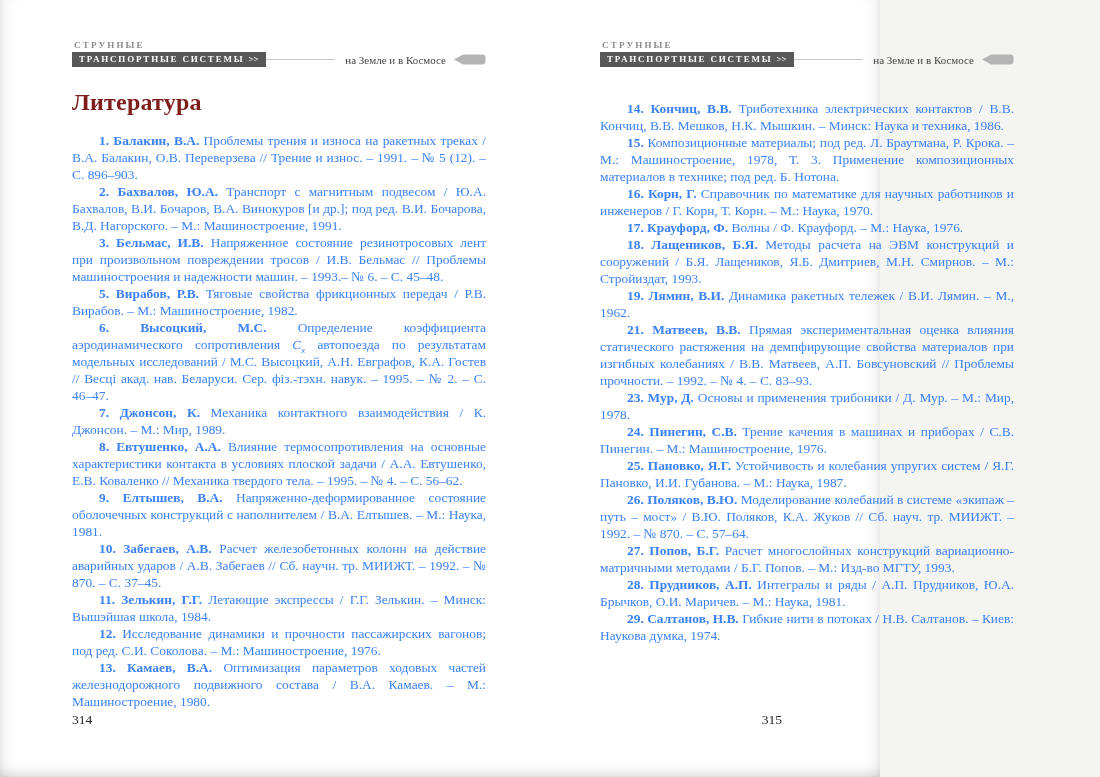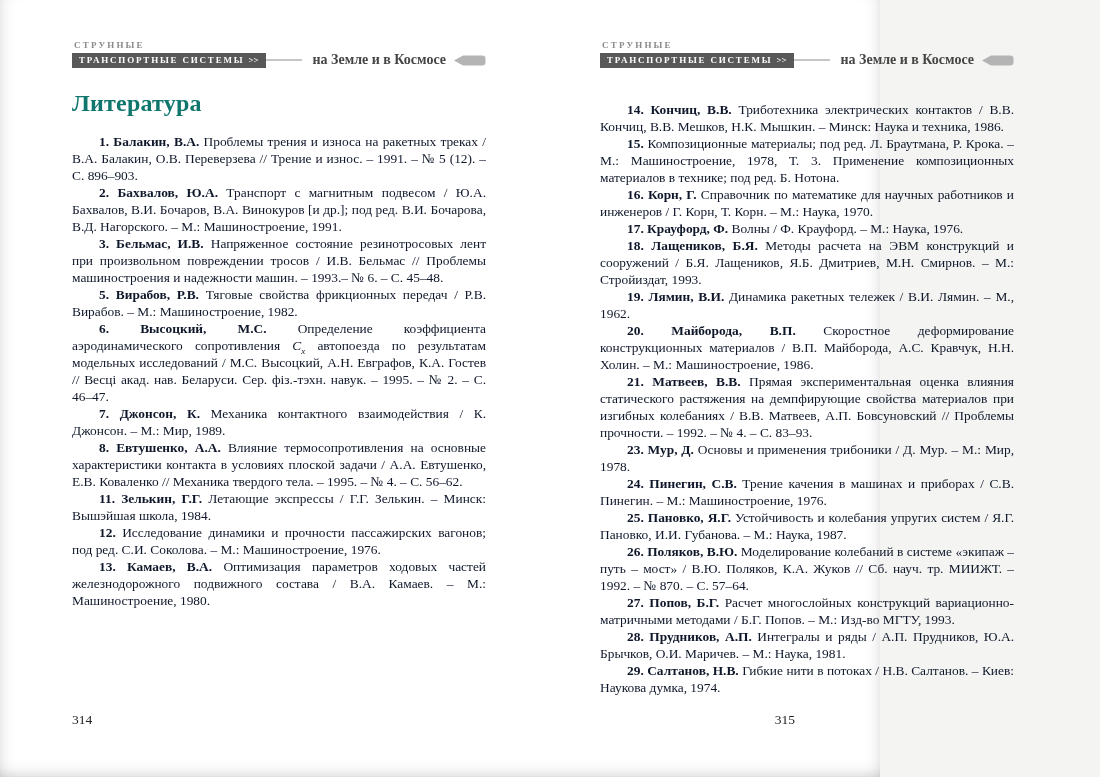--- a/index.html
+++ b/index.html
@@ -32,47 +32,47 @@
   .bar{
     background:#585858;color:#fff;
     font-size:9px;font-weight:bold;letter-spacing:1.8px;
     padding:2px 7px 3px 7px;line-height:10px;
     display:inline-flex;gap:4px;
     white-space:nowrap;
   }
   .bar .chev{letter-spacing:0;font-size:9px;}
   .rule{flex:1;height:1.5px;background:#c6c6c6;margin:0 10px 0 0;}
   .region{
-    font-size:14px;font-weight:bold;color:#454545;
+    font-size:11px;font-weight:normal;color:#454545;
     white-space:nowrap;margin-right:8px;
   }
   .arrow{flex:0 0 auto;display:block;}
 
   
   h1.title{
     font-size:24px;font-weight:bold;margin:21px 0 0 0;
-    line-height:28px;letter-spacing:.2px;color:#0f766e;
+    line-height:28px;letter-spacing:.2px;color:#7f1d1d;
   }
   .refs{margin-top:16px;}
   .refs-high{margin-top:33px;}
   p.ref{
     margin:0;padding:0;
     font-size:13.4px;line-height:17px;
     text-align:justify;text-indent:27px;
-    color:#0f172a;
+    color:#3b82f6;
   }
   p.ref b{font-weight:bold;}
   p.ref i{font-style:italic;}
   p.ref sub{font-size:9px;font-style:italic;line-height:0;}
   .pagenum{
     position:absolute;bottom:49px;
     font-size:13.5px;color:#222;
   }
   .pagenum-left{left:72px;margin-top:32px;}
-  .pagenum-right{right:85px;}
+  .pagenum-right{right:98px;}
 </style>
 </head>
 <body>
 
 <div class="spread">
 
   <div class="page page-left">
     <div class="runhead">
       <div class="kicker">СТРУННЫЕ</div>
       <div class="headrow">
@@ -91,20 +91,22 @@
     <h1 class="title">Литература</h1>
 
     <div class="refs">
         <p class="ref"><b>1. Балакин, В.А.</b><span> Проблемы трения и износа на ракетных треках / В.А. Балакин, О.В. Переверзева // Трение и износ. – 1991. – № 5 (12). – С. 896–903.</span></p>
         <p class="ref"><b>2. Бахвалов, Ю.А.</b><span> Транспорт с магнитным подвесом / Ю.А. Бахвалов, В.И. Бочаров, В.А. Винокуров [и др.]; под ред. В.И. Бочарова, В.Д. Нагорского. – М.: Машиностроение, 1991.</span></p>
         <p class="ref"><b>3. Бельмас, И.В.</b><span> Напряженное состояние резинотросовых лент при произвольном повреждении тросов / И.В. Бельмас // Проблемы машиностроения и надежности машин. – 1993.– № 6. – С. 45–48.</span></p>
         <p class="ref"><b>5. Вирабов, Р.В.</b><span> Тяговые свойства фрикционных передач / Р.В. Вирабов. – М.: Машиностроение, 1982.</span></p>
         <p class="ref"><b>6. Высоцкий, М.С.</b><span> Определение коэффициента аэродинамического сопротивления </span><i>C</i><sub>x</sub><span> автопоезда по результатам модельных исследований / М.С. Высоцкий, А.Н. Евграфов, К.А. Гостев // Весці акад. нав. Беларуси. Сер. фіз.-тэхн. навук. – 1995. – № 2. – С. 46–47.</span></p>
         <p class="ref"><b>7. Джонсон, К.</b><span> Механика контактного взаимодействия / К. Джонсон. – М.: Мир, 1989.</span></p>
         <p class="ref"><b>8. Евтушенко, А.А.</b><span> Влияние термосопротивления на основные характеристики контакта в условиях плоской задачи / А.А. Евтушенко, Е.В. Коваленко // Механика твердого тела. – 1995. – № 4. – С. 56–62.</span></p>
+        <p class="ref"><b>9. Елтышев, В.А.</b><span> Напряженно-деформированное состояние оболочечных конструкций с наполнителем / В.А. Елтышев. – М.: Наука, 1981.</span></p>
+        <p class="ref"><b>10. Забегаев, А.В.</b><span> Расчет железобетонных колонн на действие аварийных ударов / А.В. Забегаев // Сб. научн. тр. МИИЖТ. – 1992. – № 870. – С. 37–45.</span></p>
         <p class="ref"><b>11. Зелькин, Г.Г.</b><span> Летающие экспрессы / Г.Г. Зелькин. – Минск: Вышэйшая школа, 1984.</span></p>
         <p class="ref"><b>12.</b><span> Исследование динамики и прочности пассажирских вагонов; под ред. С.И. Соколова. – М.: Машиностроение, 1976.</span></p>
         <p class="ref"><b>13. Камаев, В.А.</b><span> Оптимизация параметров ходовых частей железнодорожного подвижного состава / В.А. Камаев. – М.: Машиностроение, 1980.</span></p>
       </div>
   </div>
 
   <div class="page page-right">
     <div class="runhead">
       <div class="kicker">СТРУННЫЕ</div>
       <div class="headrow">
@@ -120,21 +122,20 @@
       </div>
     </div>
 
     <div class="refs refs-high">
         <p class="ref"><b>14. Кончиц, В.В.</b><span> Триботехника электрических контактов / В.В. Кончиц, В.В. Мешков, Н.К. Мышкин. – Минск: Наука и техника, 1986.</span></p>
         <p class="ref"><b>15.</b><span> Композиционные материалы; под ред. Л. Браутмана, Р. Крока. – М.: Машиностроение, 1978, Т. 3. Применение композиционных материалов в технике; под ред. Б. Нотона.</span></p>
         <p class="ref"><b>16. Корн, Г.</b><span> Справочник по математике для научных работников и инженеров / Г. Корн, Т. Корн. – М.: Наука, 1970.</span></p>
         <p class="ref"><b>17. Крауфорд, Ф.</b><span> Волны / Ф. Крауфорд. – М.: Наука, 1976.</span></p>
         <p class="ref"><b>18. Лащеников, Б.Я.</b><span> Методы расчета на ЭВМ конструкций и сооружений / Б.Я. Лащеников, Я.Б. Дмитриев, М.Н. Смирнов. – М.: Стройиздат, 1993.</span></p>
         <p class="ref"><b>19. Лямин, В.И.</b><span> Динамика ракетных тележек / В.И. Лямин. – М., 1962.</span></p>
-        <p class="ref"><b>20. Майборода, В.П.</b><span> Скоростное деформирование конструкционных материалов / В.П. Майборода, А.С. Кравчук, Н.Н. Холин. – М.: Машиностроение, 1986.</span></p>
         <p class="ref"><b>21. Матвеев, В.В.</b><span> Прямая экспериментальная оценка влияния статического растяжения на демпфирующие свойства материалов при изгибных колебаниях / В.В. Матвеев, А.П. Бовсуновский // Проблемы прочности. – 1992. – № 4. – С. 83–93.</span></p>
         <p class="ref"><b>23. Мур, Д.</b><span> Основы и применения трибоники / Д. Мур. – М.: Мир, 1978.</span></p>
         <p class="ref"><b>24. Пинегин, С.В.</b><span> Трение качения в машинах и приборах / С.В. Пинегин. – М.: Машиностроение, 1976.</span></p>
         <p class="ref"><b>25. Пановко, Я.Г.</b><span> Устойчивость и колебания упругих систем / Я.Г. Пановко, И.И. Губанова. – М.: Наука, 1987.</span></p>
         <p class="ref"><b>26. Поляков, В.Ю.</b><span> Моделирование колебаний в системе «экипаж – путь – мост» / В.Ю. Поляков, К.А. Жуков // Сб. науч. тр. МИИЖТ. – 1992. – № 870. – С. 57–64.</span></p>
         <p class="ref"><b>27. Попов, Б.Г.</b><span> Расчет многослойных конструкций вариационно-матричными методами / Б.Г. Попов. – М.: Изд-во МГТУ, 1993.</span></p>
         <p class="ref"><b>28. Прудников, А.П.</b><span> Интегралы и ряды / А.П. Прудников, Ю.А. Брычков, О.И. Маричев. – М.: Наука, 1981.</span></p>
         <p class="ref"><b>29. Салтанов, Н.В.</b><span> Гибкие нити в потоках / Н.В. Салтанов. – Киев: Наукова думка, 1974.</span></p>
       </div>
   </div>

